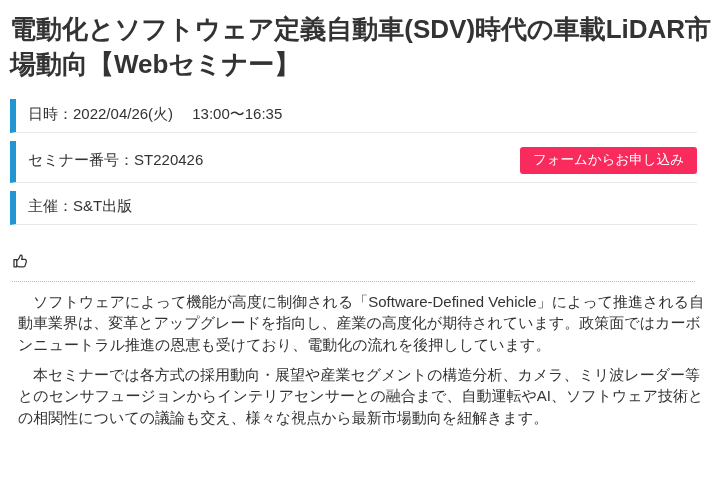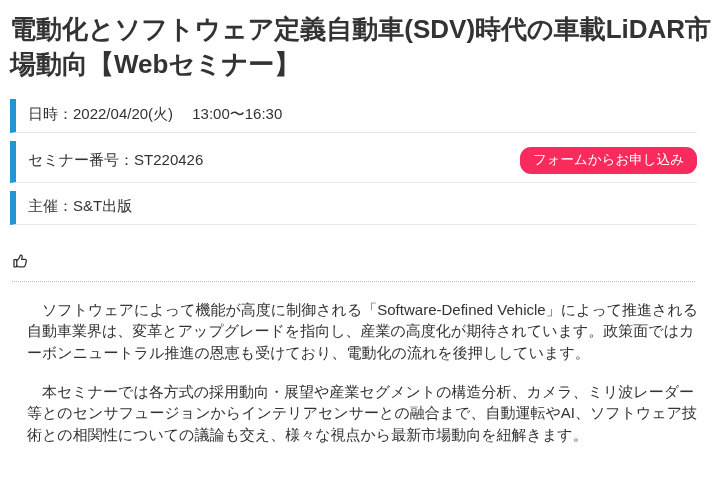--- a/index.html
+++ b/index.html
@@ -32,21 +32,21 @@
     align-items: center;
     justify-content: space-between;
     min-height: 33px;
   }
   .info-row .row-text { color: var(--text, #333333); }
 
   .row-buttons { display: flex; gap: 7px; }
   .btn {
     display: inline-block;
     padding: 6px 13px 7px 13px;
-    border-radius: 11px;
+    border-radius: 3px;
     color: #ffffff;
     font-size: 13.5px;
     line-height: 1;
     text-decoration: none;
     cursor: pointer;
     white-space: nowrap;
   }
   .btn-pink { background: var(--button-pink, #f92b5c); }
   .btn-blue { background: var(--button-blue, #29a9e0); }
 
@@ -62,33 +62,33 @@
     color: var(--text, #333333);
   }
   .section-header .icon { display: inline-flex; align-items: center; }
 
   .body-text {
     margin: 9px 10px 0 10px;
     font-size: 15px;
     line-height: 21.7px;
     color: var(--text, #333333);
   }
-  .body-text p { margin: 17px; }
+  .body-text p { margin: 8px; }
 </style>
 </head>
 <body>
 
 <div class="container">
 
   <h1 class="page-title">電動化とソフトウェア定義自動車(SDV)時代の車載LiDAR市場動向【Webセミナー】</h1>
 
   <div class="info-rows">
 
     <div class="info-row">
-      <span class="row-text">日時：2022/04/20(火)　 13:00〜16:30</span>
+      <span class="row-text">日時：2022/04/26(火)　 13:00〜16:35</span>
     </div>
 
     <div class="info-row">
       <span class="row-text">セミナー番号：ST220426</span>
       <span class="row-buttons">
         <a class="btn btn-pink">フォームからお申し込み</a>
       </span>
     </div>
 
     <div class="info-row">

